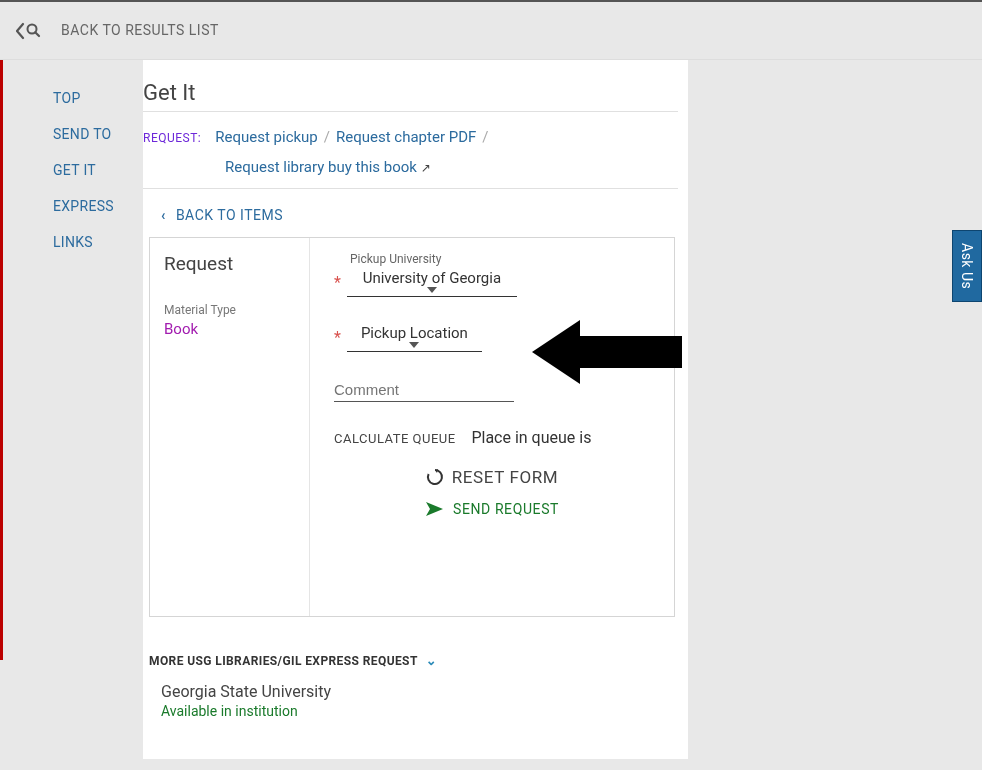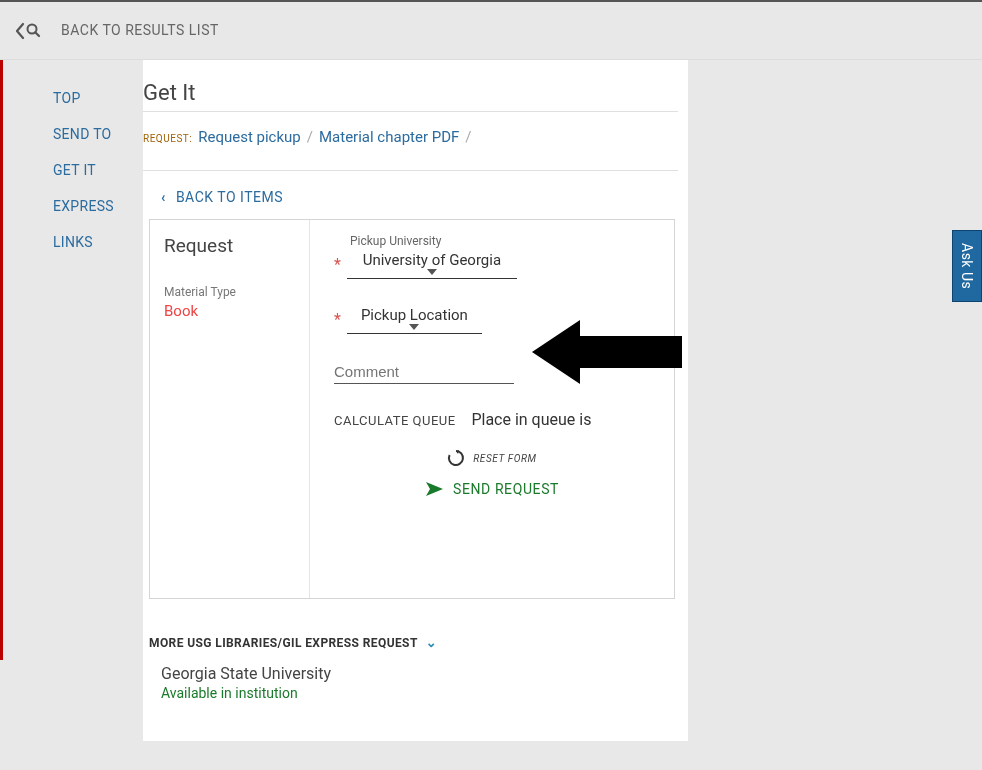--- a/index.html
+++ b/index.html
@@ -72,23 +72,24 @@
   .request-row {
     display: flex;
     flex-wrap: wrap;
     align-items: baseline;
     gap: 6px;
     font-size: 15px;
     padding-bottom: 12px;
     border-bottom: 1px solid #e0e0e0;
   }
   .request-label {
-    color: #a16207;
-    letter-spacing: 0.5px;
-    font-size: 10px;
+    color: #6d28d9;
+    letter-spacing: 0.5px;
+    font-size: 12px;
+    margin-right: 8px;
   }
   .request-link {
     color: #2c6b9e;
     cursor: pointer;
   }
   .sep { color: #aaa; }
   .ext-icon { font-size: 12px; color: #444; }
   .back-to-items {
     display: flex;
     align-items: center;
@@ -120,21 +121,21 @@
     color: #444;
     margin-bottom: 28px;
   }
   .mat-label {
     font-size: 12px;
     color: #777;
     margin-bottom: 3px;
   }
   .mat-val {
     font-size: 15px;
-    color: #ef4444;
+    color: #a21caf;
   }
   .req-right {
     flex: 1;
     padding: 14px 24px 20px 24px;
   }
   .fld-group {
     margin-bottom: 26px;
     position: relative;
   }
   .fld-label {
@@ -197,21 +198,21 @@
   .queue-txt { font-size: 16px; }
   .reset-row {
     display: flex;
     align-items: center;
     justify-content: center;
     gap: 8px;
     margin: 20px 0 14px 0;
     color: #444;
     cursor: pointer;
   }
-  .reset-row span { font-size: 10px; letter-spacing: 0.6px; font-style: italic; }
+  .reset-row span { font-size: 17px; letter-spacing: 0.6px; }
   .send-row {
     display: flex;
     align-items: center;
     justify-content: center;
     gap: 8px;
     color: #1a7a2b;
     cursor: pointer;
   }
   .send-row span { font-size: 14px; letter-spacing: 0.6px; }
   .more-libs {
@@ -287,24 +288,28 @@
   </div>
 
   <div class="main">
     <div class="main-inner">
       <div class="section-title">Get It</div>
 
       <div class="request-row">
         <span class="request-label">REQUEST:</span>
         <span class="request-link">Request pickup</span>
         <span class="sep">/</span>
-        <span class="request-link">Material chapter PDF</span>
+        <span class="request-link">Request chapter PDF</span>
         <span class="sep">/</span>
         <span style="flex-basis:100%;height:0"></span>
         <span style="width:76px"></span>
+        <span class="request-link">
+          <span>Request library buy this book</span>
+          <span class="ext-icon">↗</span>
+        </span>
       </div>
 
       <div class="back-to-items">
         <span class="chev">‹</span>
         <span>BACK TO ITEMS</span>
       </div>
 
       <div class="req-panel">
         <div class="req-left">
           <div class="req-title">Request</div>

